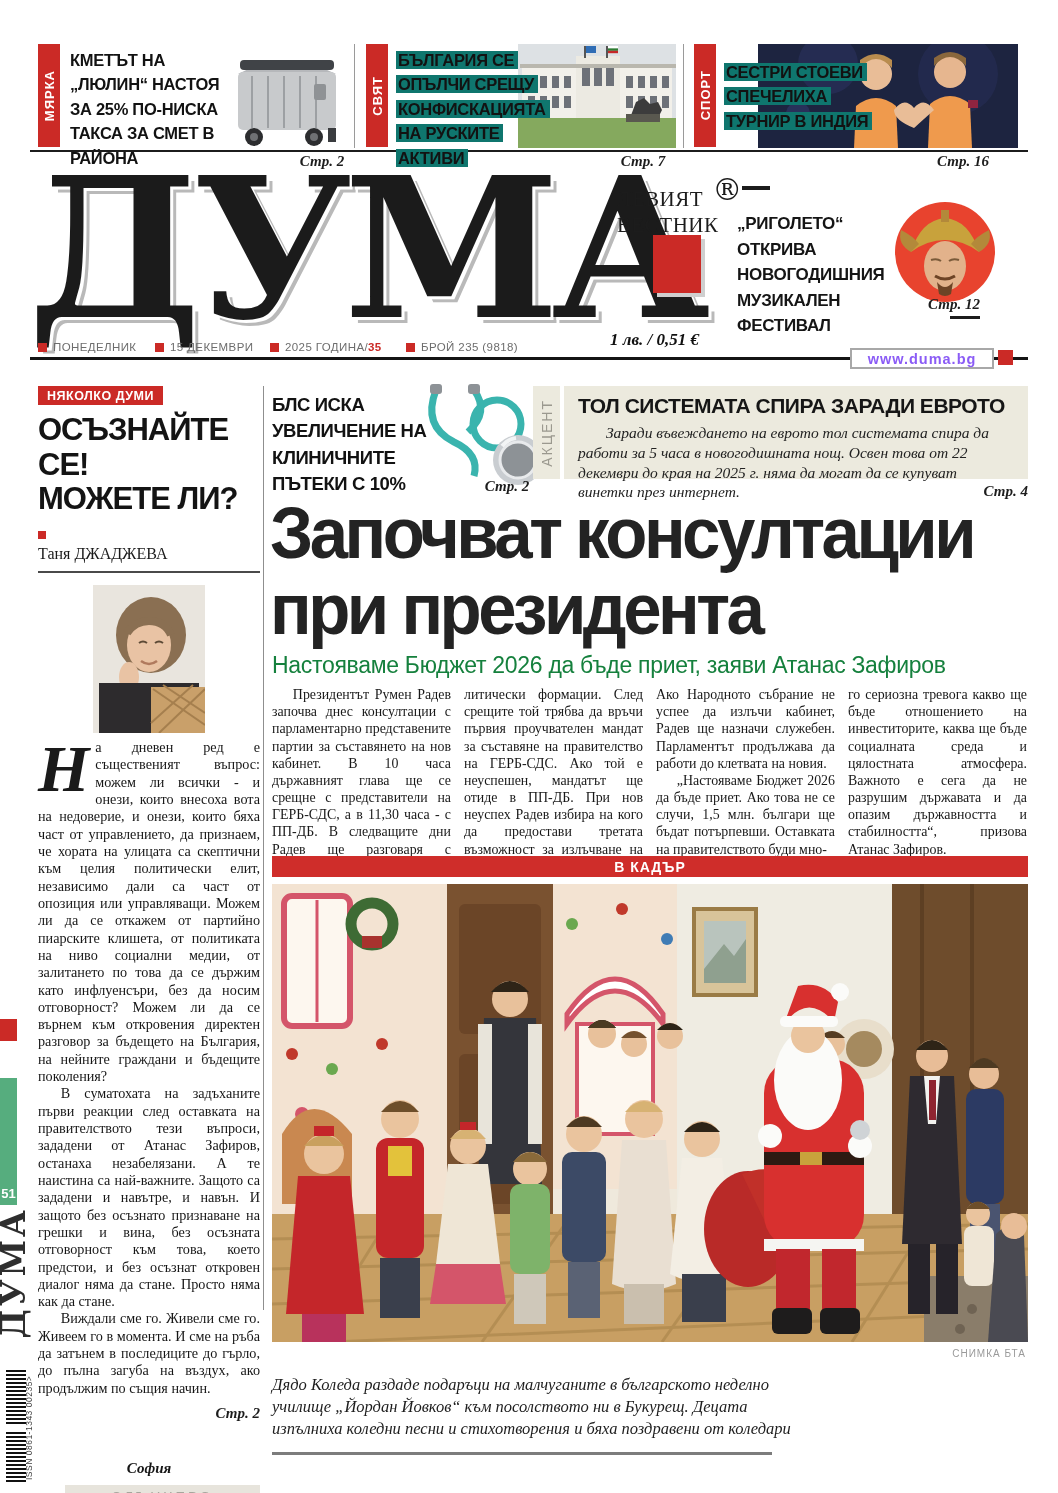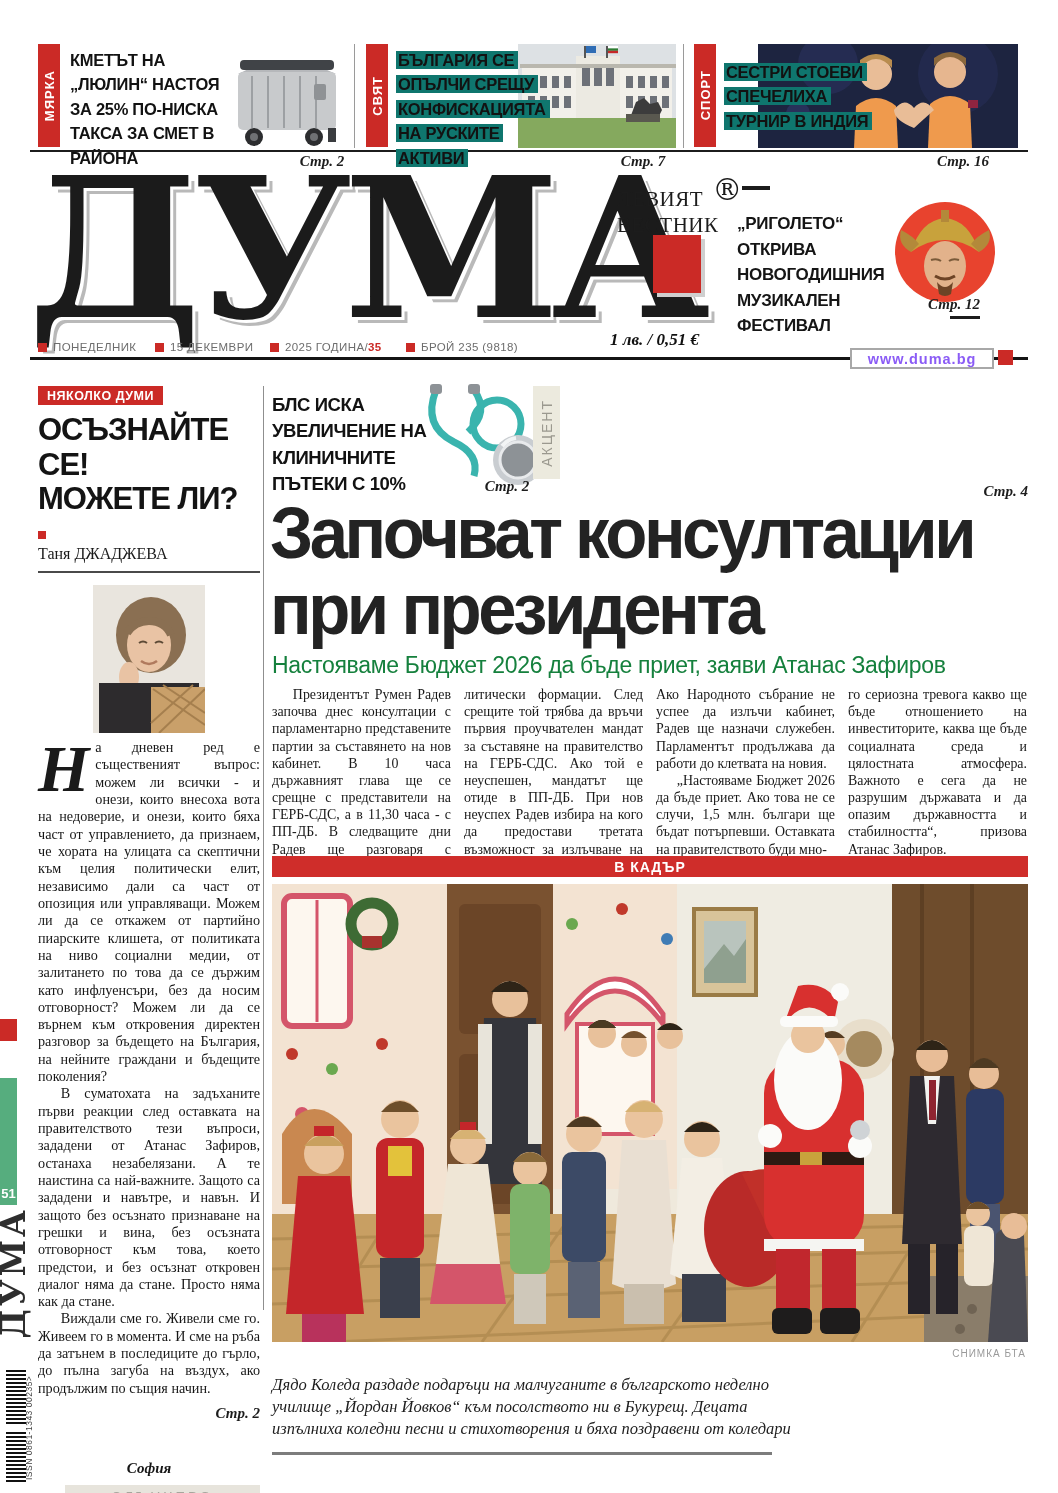--- a/index.html
+++ b/index.html
@@ -300,20 +300,24 @@
       <circle cx="116" cy="76" r="25" fill="#c9cdd1"></circle>
       <circle cx="116" cy="76" r="18" fill="#8d9296"></circle>
       <circle cx="116" cy="76" r="18" fill="none" stroke="#e8eaec" stroke-width="3"></circle>
       <path d="M100 62 a22 22 0 0 1 14 -8" stroke="#f2f4f5" stroke-width="4" fill="none"></path>
     </svg>
     <div class="pref bls-pref">Стр. 2</div>
 
     <div class="ak-label">
         <span>АКЦЕНТ</span>
       </div>
+    <div class="ak-box">
+      <h3 class="ak-head">ТОЛ СИСТЕМАТА СПИРА ЗАРАДИ ЕВРОТО</h3>
+      <p class="ak-body">Заради въвеждането на еврото тол системата спира да работи за 5 часа в новогодишната нощ. Освен това от 22 декември до края на 2025 г. няма да могат да се купуват винетки през интернет.</p>
+    </div>
     <div class="pref ak-pref">Стр. 4</div>
 
     <h2 class="main-head">
       <span>Започват консултации</span><br>
       <span>при президента</span>
     </h2>
     <div class="sub-head">Настояваме Бюджет 2026 да бъде приет, заяви Атанас Зафиров</div>
 
     <div class="cols">
       <div class="col">

